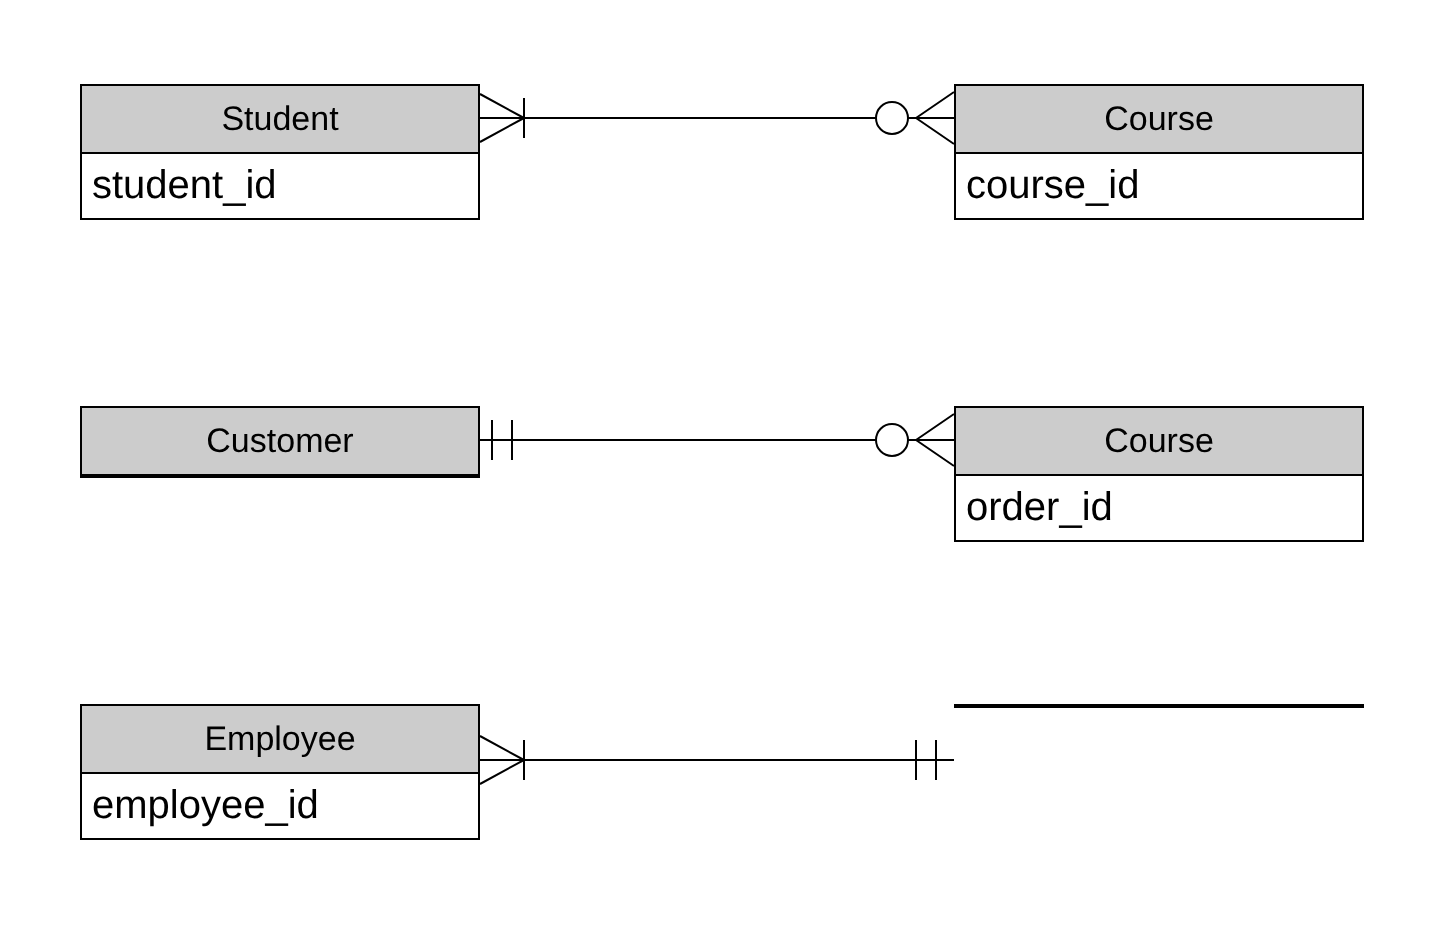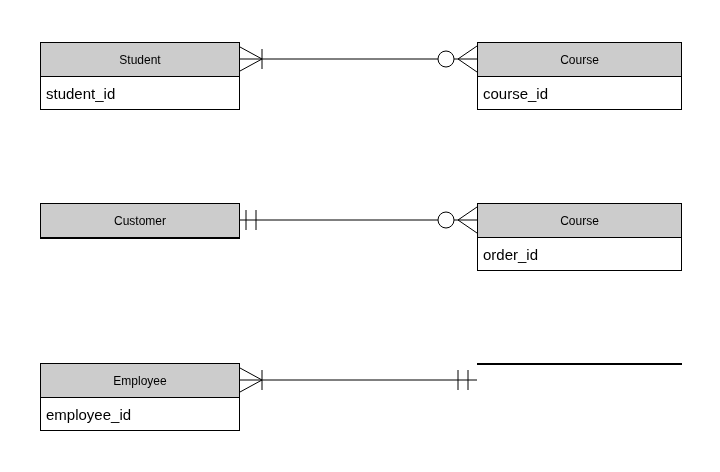--- a/index.html
+++ b/index.html
@@ -17,39 +17,39 @@
     border: 1px solid #000000;
     background: #ffffff;
   }
   .entity-header {
     height: 33px;
     background: #cccccc;
     border-bottom: 1px solid #000000;
     display: flex;
     align-items: center;
     justify-content: center;
-    font-size: 12px;
+    font-size: 17px;
     color: #000000;
     white-space: nowrap;
   }
   .entity-attr {
     height: 32px;
     display: flex;
     align-items: center;
     padding-left: 5px;
-    font-size: 15px;
+    font-size: 20px;
     color: #000000;
     white-space: nowrap;
     background: #ffffff;
   }
   .w-left  { left: 40px;  width: 200px; }
   .w-right { left: 477px; width: 205px; }
   .row1 { top: 42px; }
   .row2 { top: 203px; }
-  .row3 { top: 363px; }
+  .row3 { top: 352px; }
   .connectors {
     position: absolute;
     left: 0; top: 0;
     width: 720px; height: 472px;
     pointer-events: none;
   }
   .connectors path, .connectors line {
     stroke: #000000;
     stroke-width: 1;
     fill: none;

